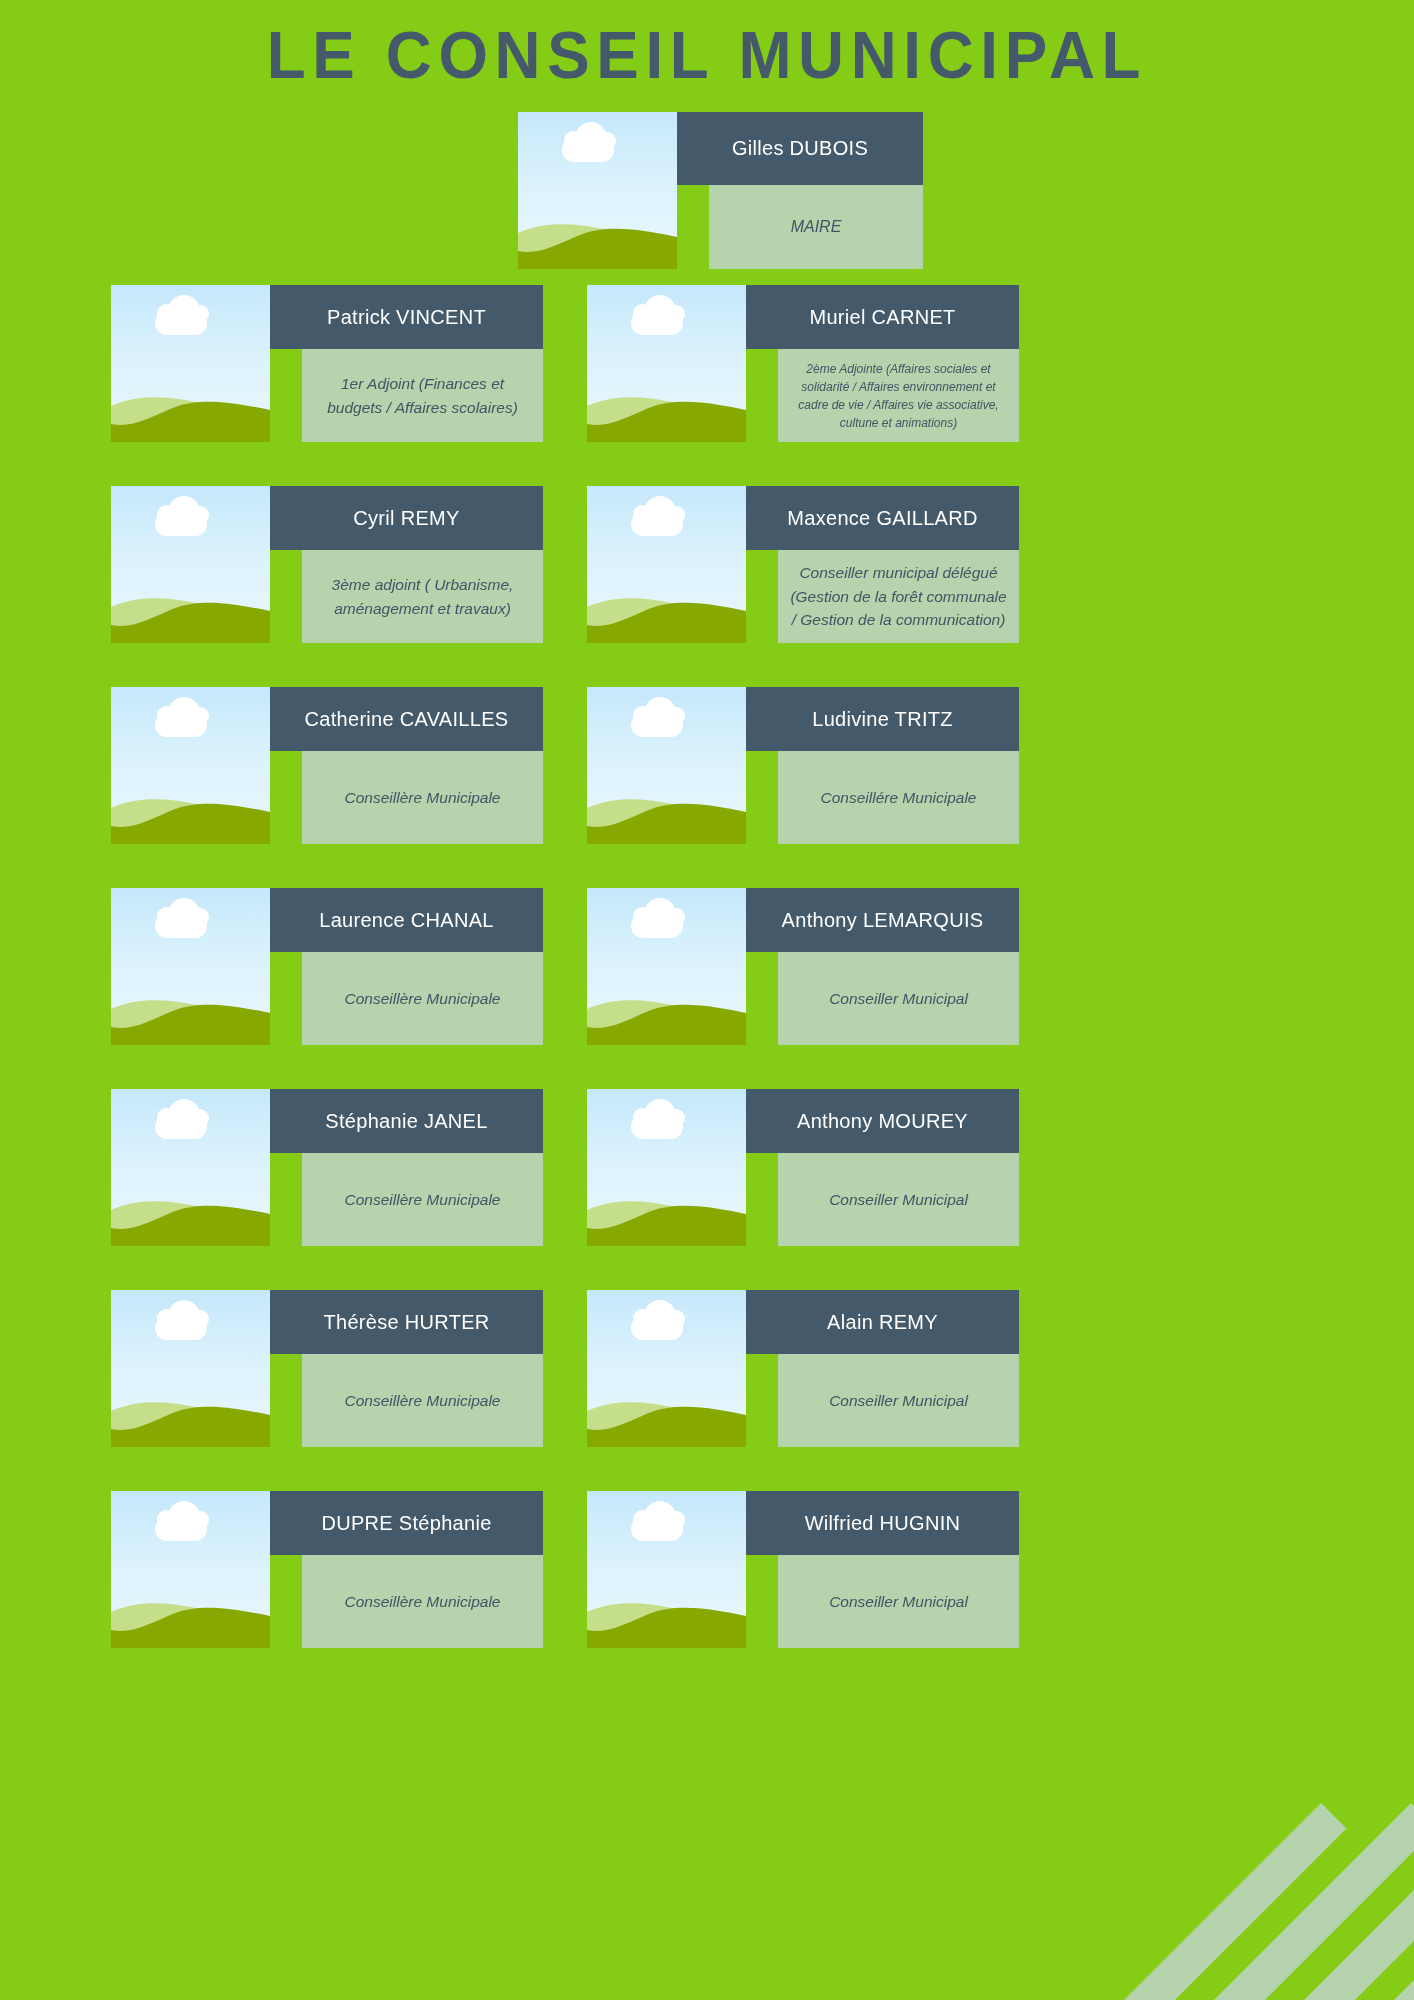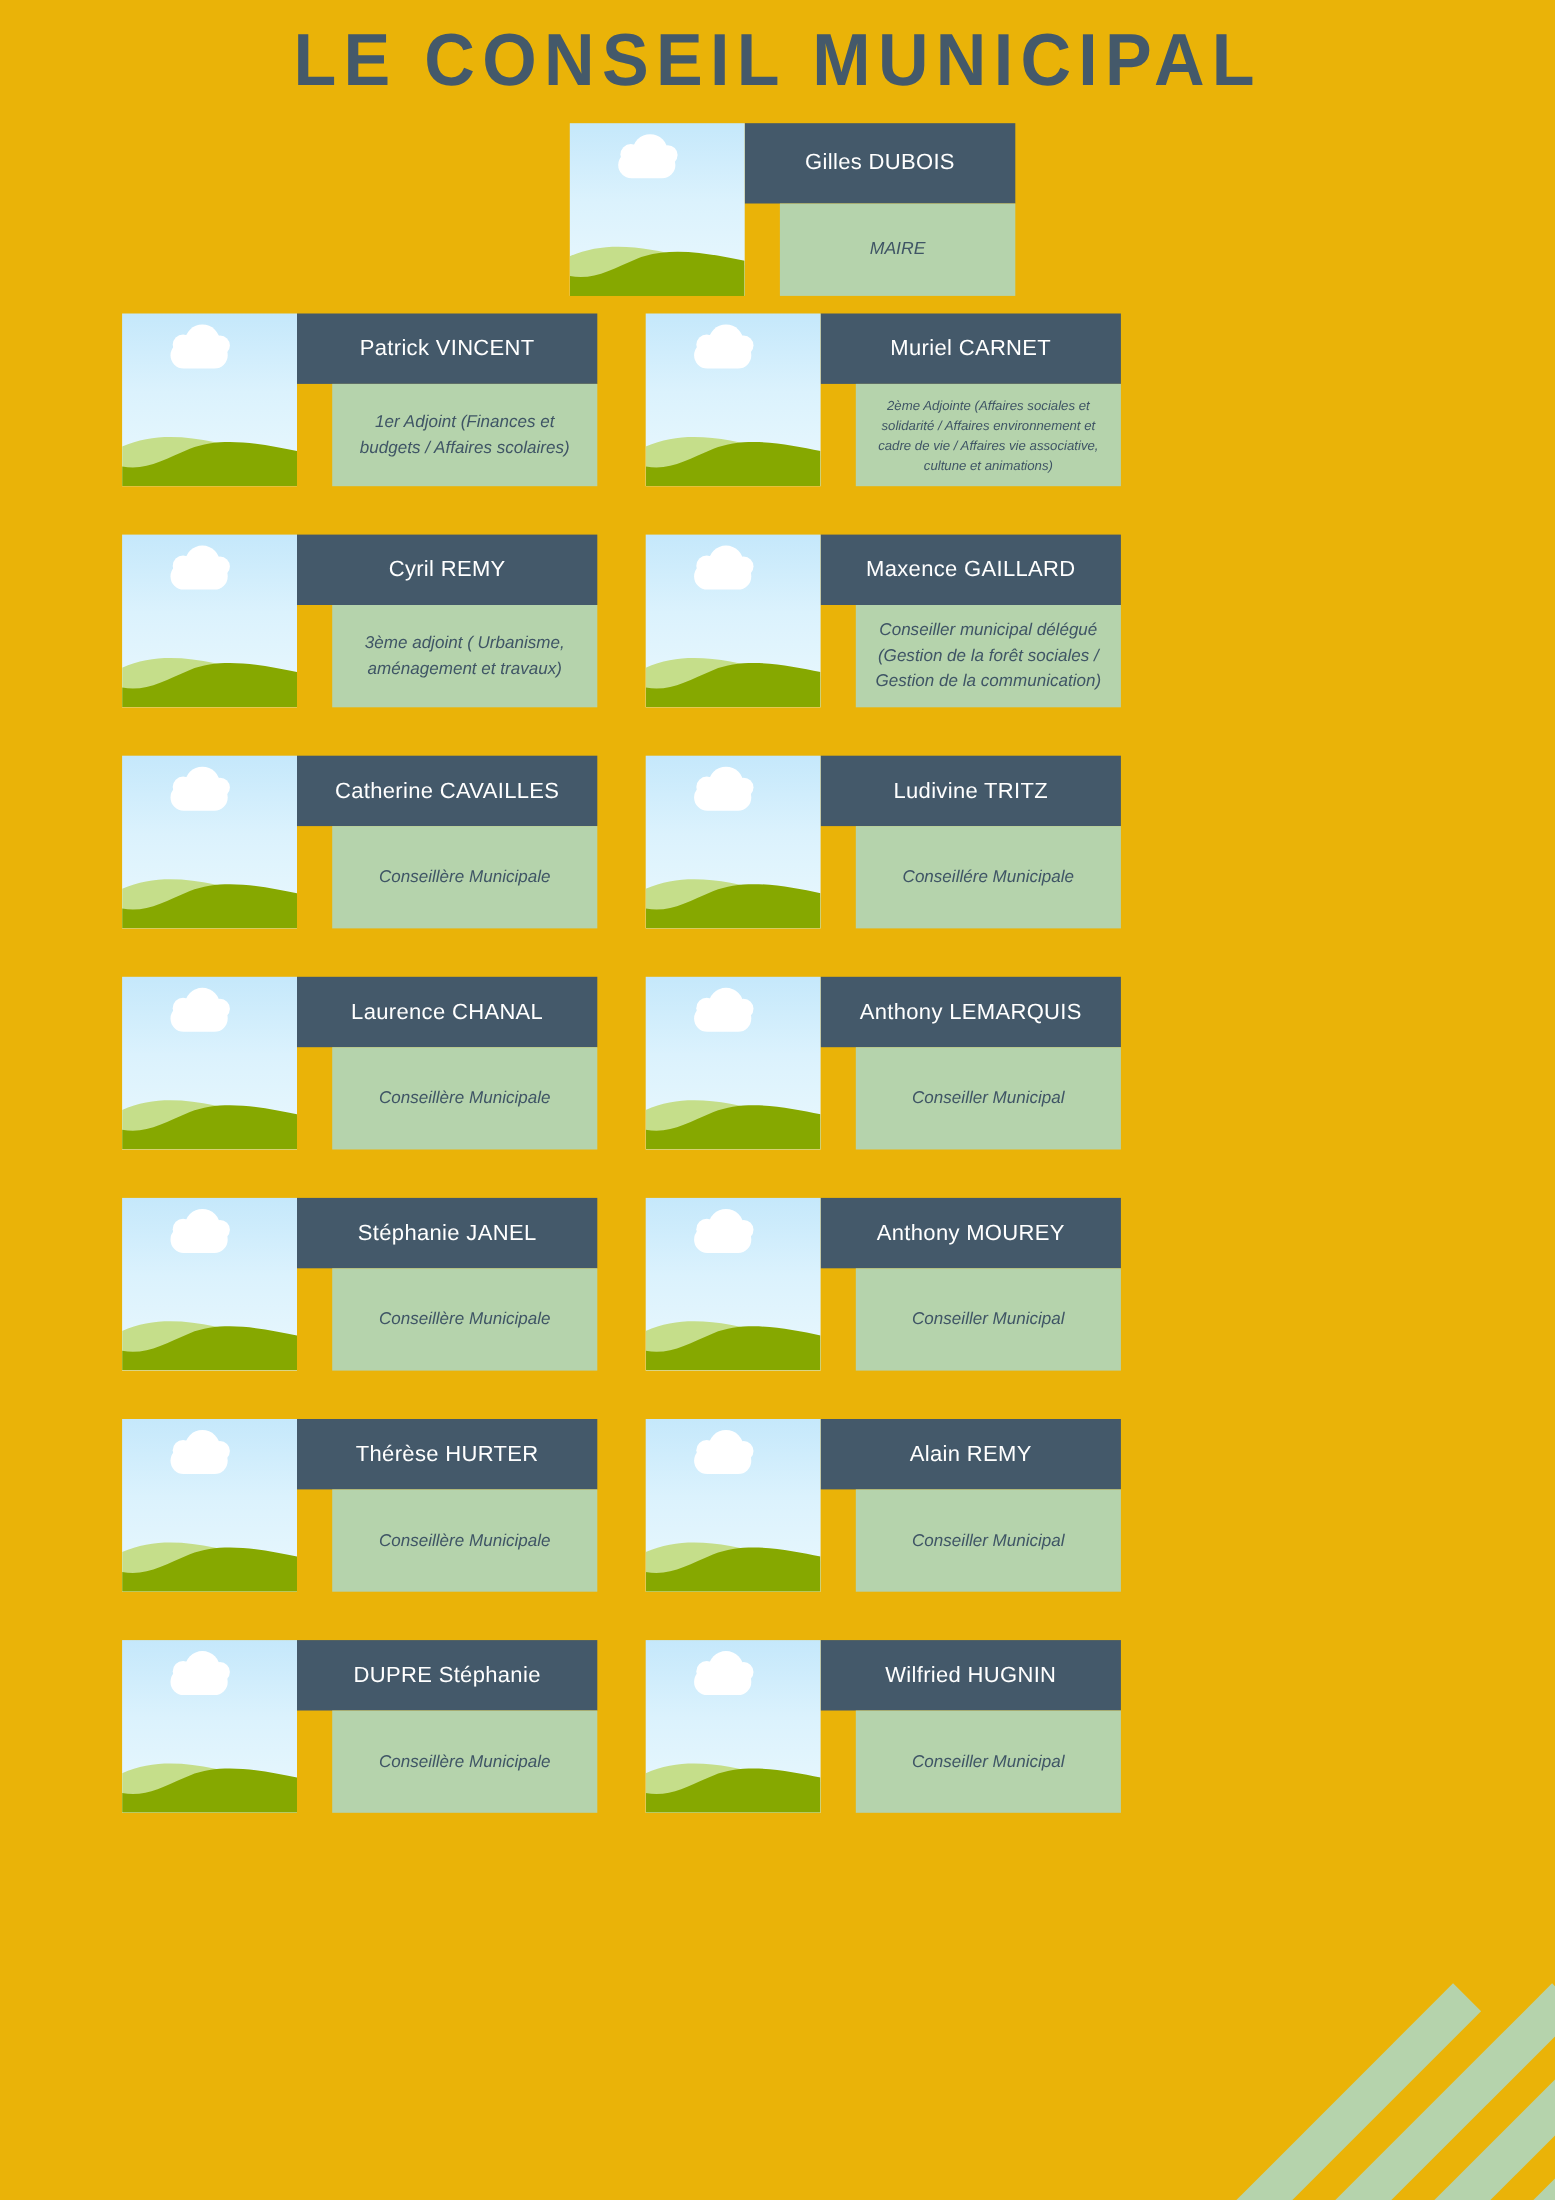--- a/index.html
+++ b/index.html
@@ -5,21 +5,21 @@
   * { box-sizing: border-box; margin: 0; padding: 0; }
   html, body {
     width: 1414px; height: 2000px;
     background: #fdf3ec;
     font-family: "Liberation Sans", sans-serif;
     overflow: hidden;
   }
   #poster {
     position: relative;
     width: 1414px; height: 2000px;
-    background: #eab308;
+    background: #84cc16;
     overflow: hidden;
   }
 
   
   .stripes {
     position: absolute;
     right: -10px; bottom: -40px;
     width: 440px; height: 260px;
     overflow: hidden;
     pointer-events: none;
@@ -255,21 +255,21 @@
           </div>
           <svg class="hill-light" viewBox="0 0 160 62" preserveAspectRatio="none">
             <path d="M0,26 C40,8 86,22 120,30 C140,35 152,36 160,34 L160,62 L0,62 Z" fill="#c5de8a"></path>
           </svg>
           <svg class="hill-dark" viewBox="0 0 160 48" preserveAspectRatio="none">
             <path d="M0,30 C22,34 38,24 62,14 C92,2 130,10 160,16 L160,48 L0,48 Z" fill="#86a800"></path>
           </svg>
         </div>
         <div class="textcol">
           <div class="namebar">Maxence GAILLARD</div>
-          <div class="rolebar">Conseiller municipal délégué (Gestion de la forêt sociales / Gestion de la communication)</div>
+          <div class="rolebar">Conseiller municipal délégué (Gestion de la forêt communale / Gestion de la communication)</div>
         </div>
       </div>
       <div class="card">
         <div class="photo">
           <div class="cloud">
             <i></i>
           </div>
           <svg class="hill-light" viewBox="0 0 160 62" preserveAspectRatio="none">
             <path d="M0,26 C40,8 86,22 120,30 C140,35 152,36 160,34 L160,62 L0,62 Z" fill="#c5de8a"></path>
           </svg>

